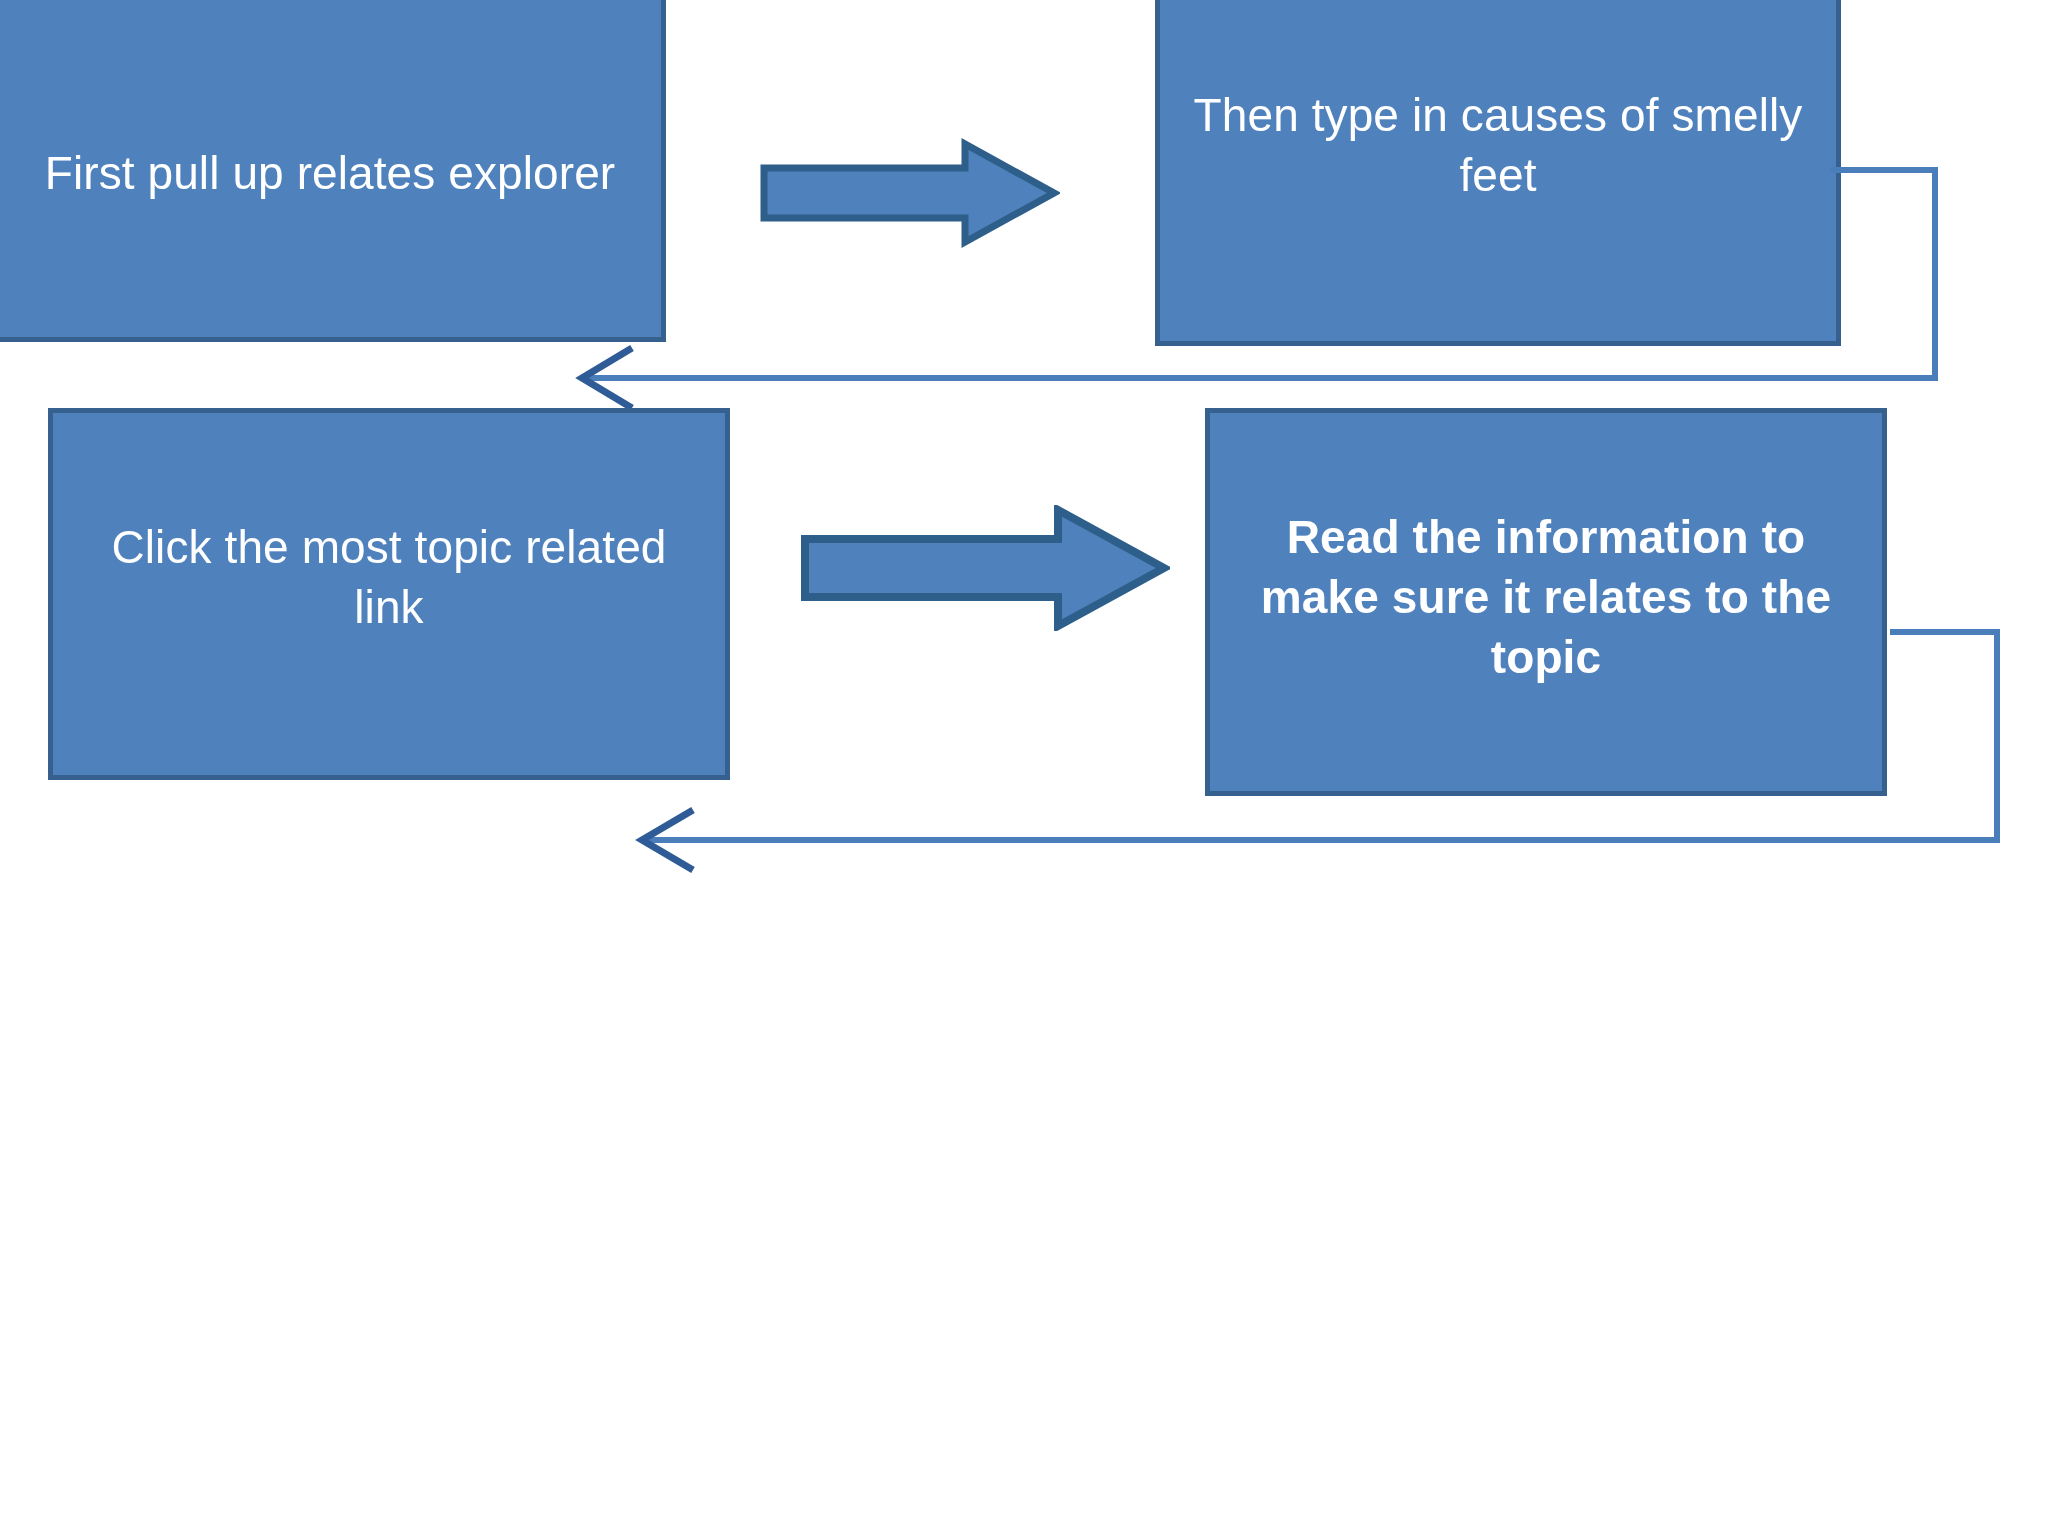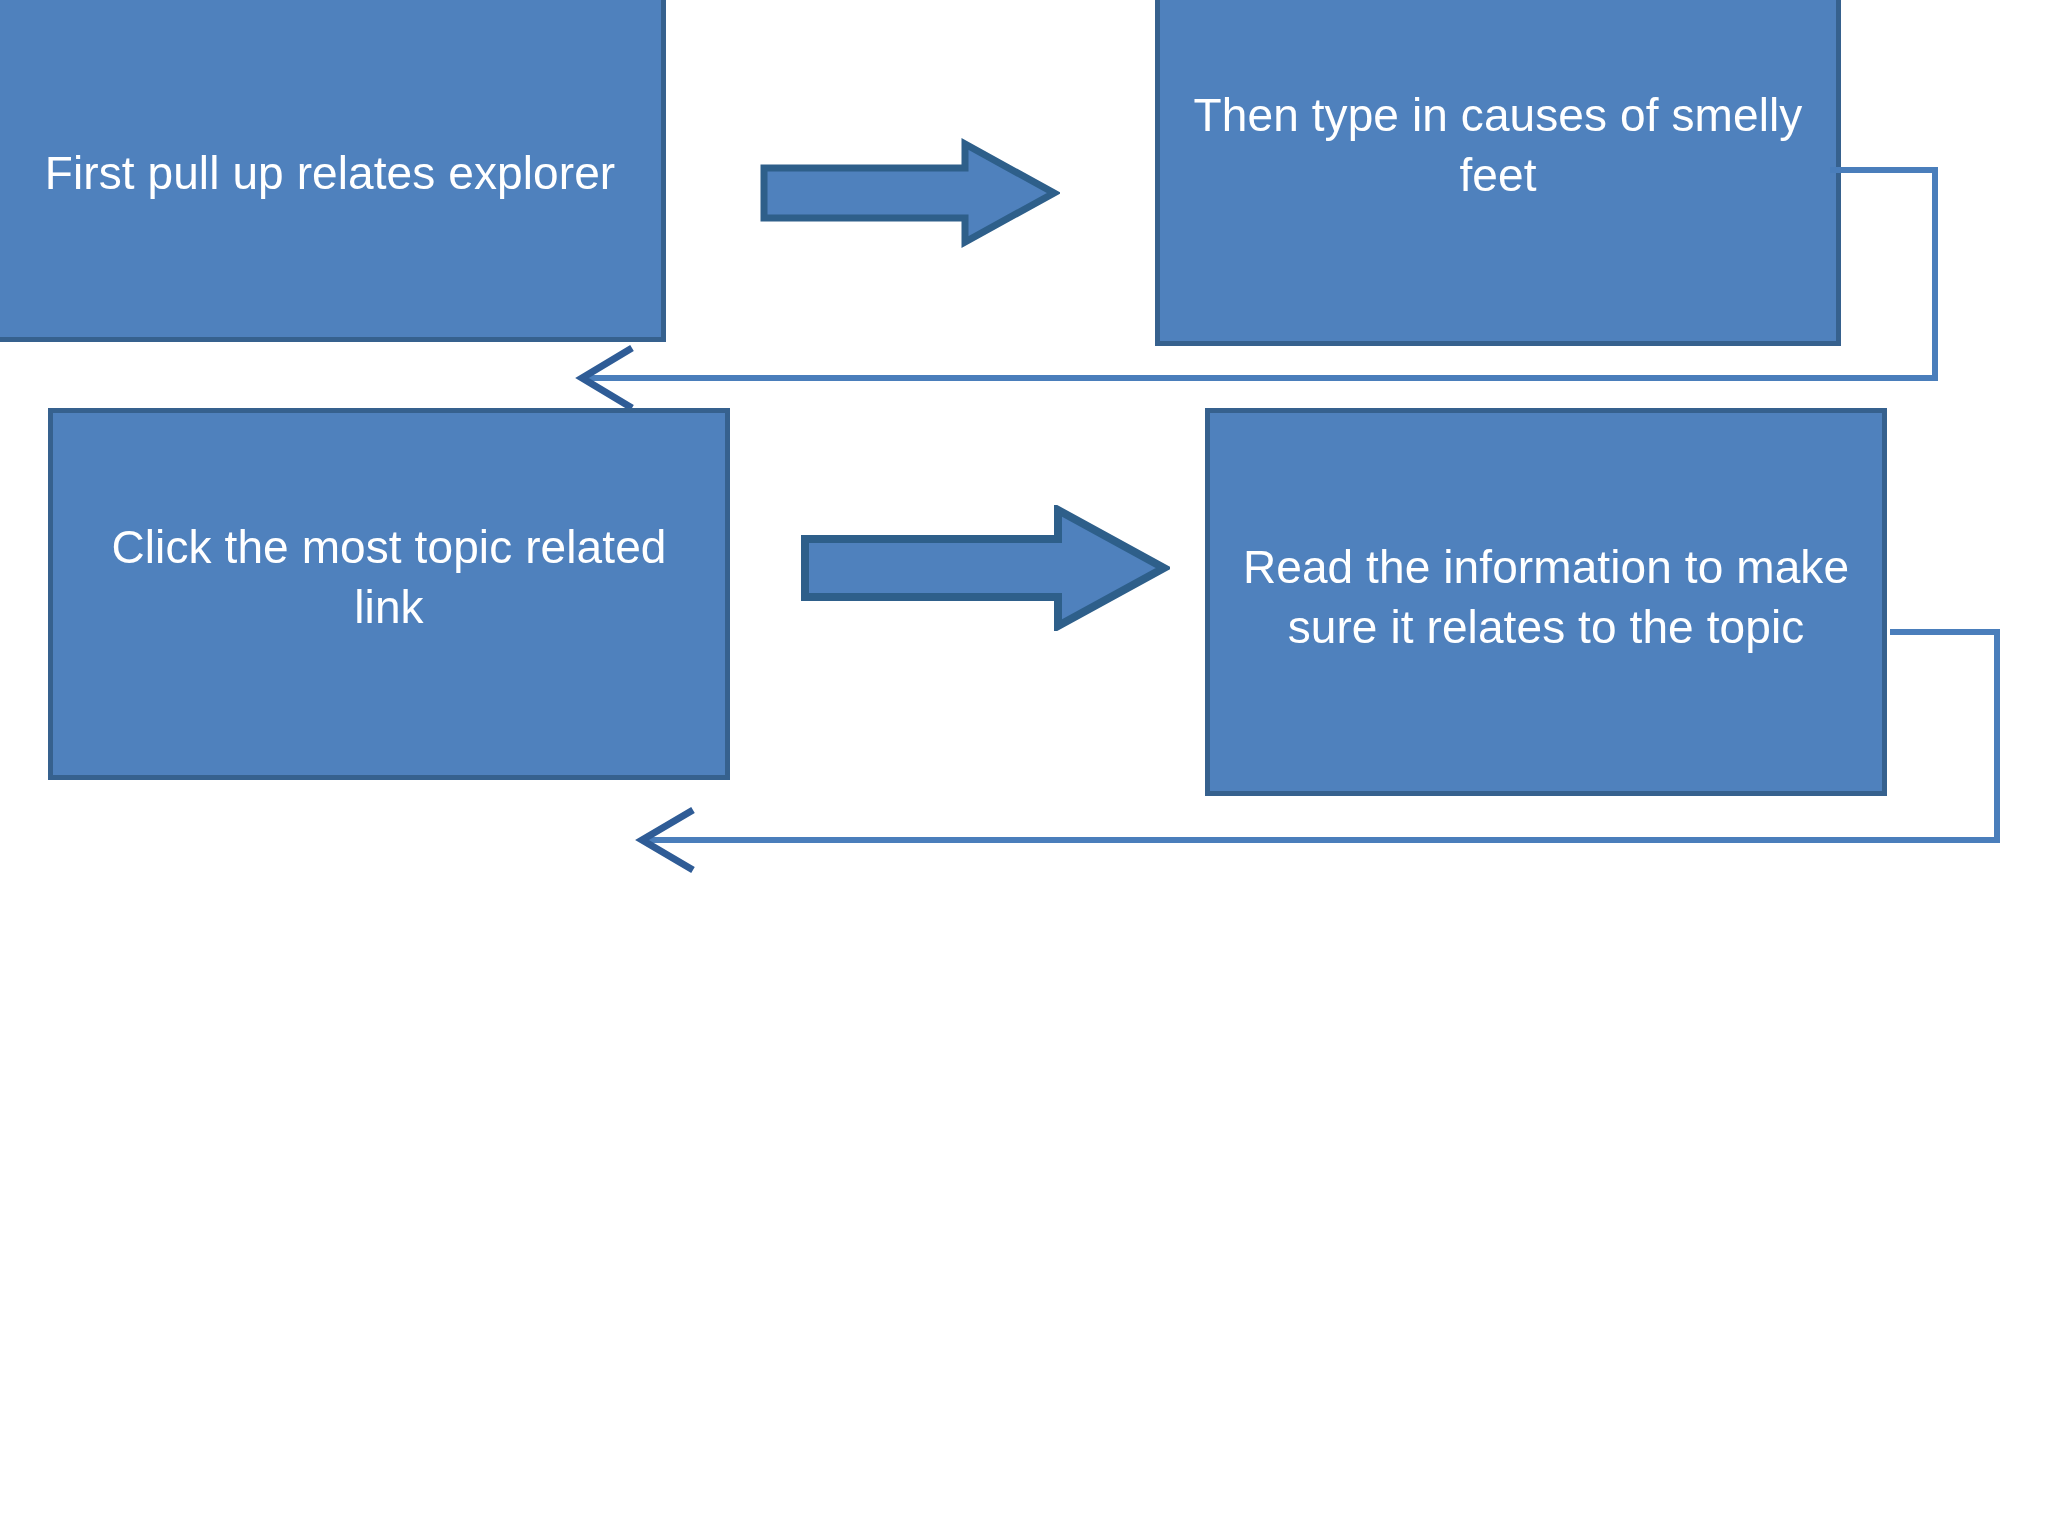--- a/index.html
+++ b/index.html
@@ -35,21 +35,21 @@
     -webkit-font-smoothing: antialiased;
   }
   .node .label {
     display: block;
     width: 100%;
   }
 
   #node-1 { left: -6px;   top: -6px;   width: 672px; height: 348px; }
   #node-2 { left: 1155px; top: -6px;   width: 686px; height: 352px; }
   #node-3 { left: 48px;   top: 408px;  width: 682px; height: 372px; }
-  #node-4 { left: 1205px; top: 408px;  width: 682px; height: 388px; }
+  #node-4 { left: 1205px; top: 408px;  width: 682px; height: 388px; font-weight: bold; }
   #node-5 { left: 735px;  top: 875px;  width: 600px; height: 372px; }
 
   
   #node-1 .label { transform: translateY(6px); }
   #node-2 .label { transform: translateY(-24px); text-align: center; }
   #node-3 .label { transform: translateY(-16px); }
   #node-4 .label { transform: translateY(-4px); }
   #node-5 .label { transform: translateY(-8px); }
 
   

